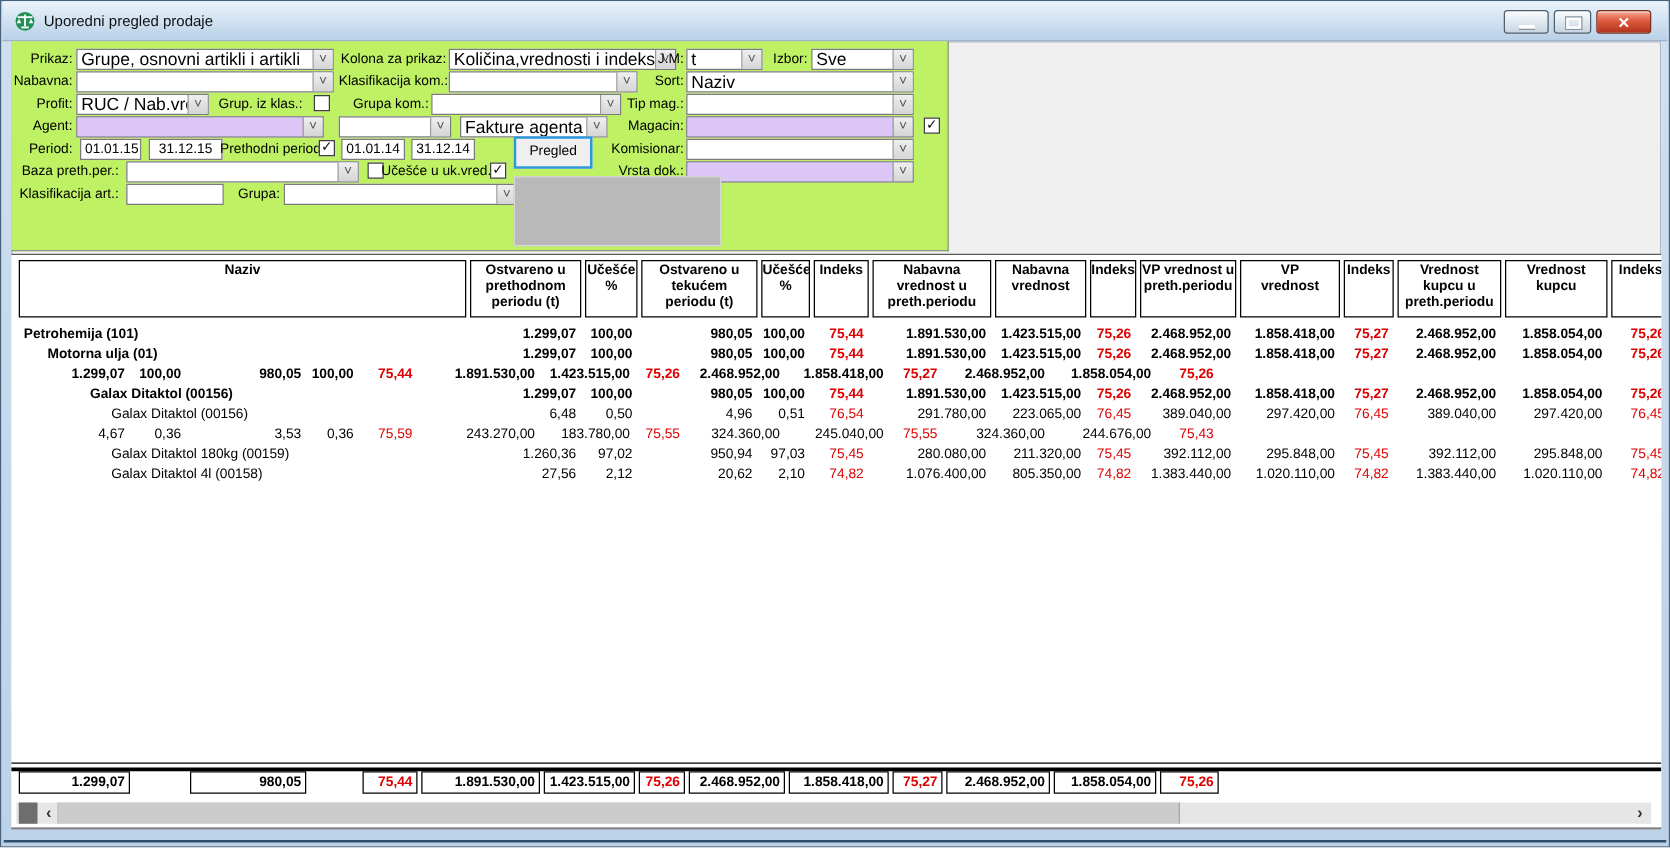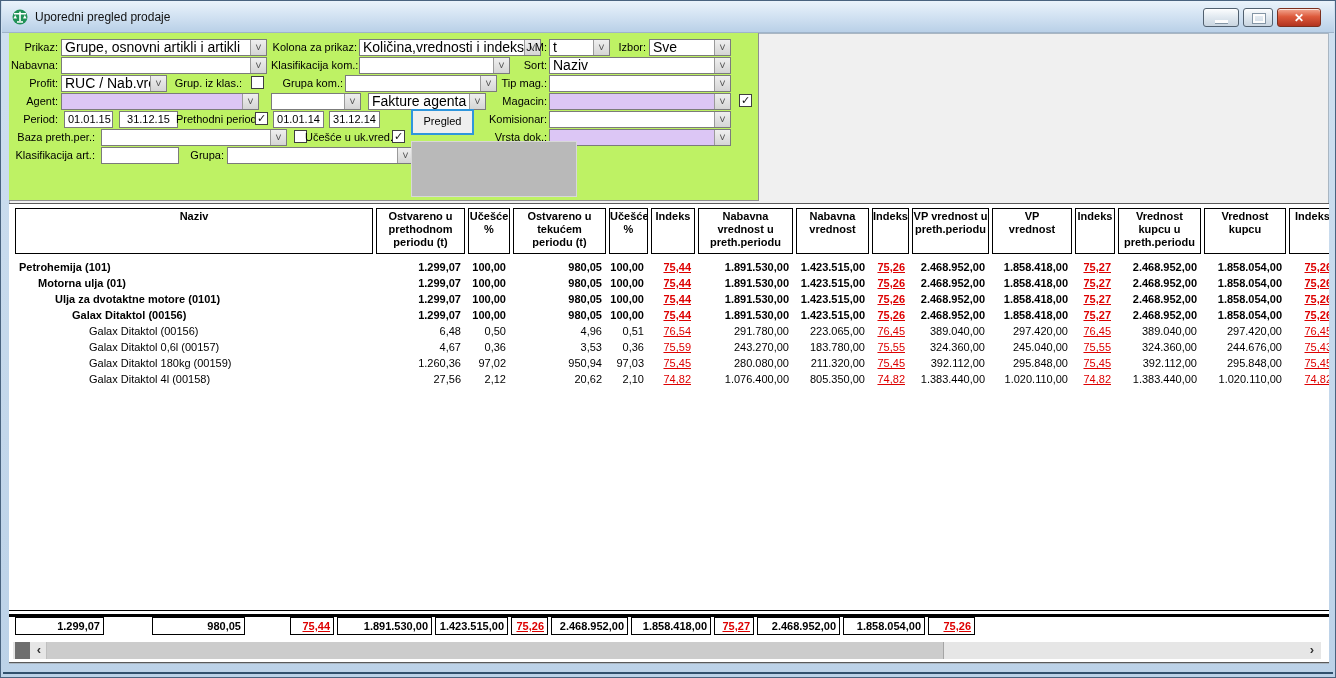--- a/index.html
+++ b/index.html
@@ -64,21 +64,21 @@
   .c0{width:361px;} .c1{width:92px;} .c2{width:45px;} .c3{width:96px;} .c4{width:42px;}
   .c5{width:47px;} .c6{width:98px;} .c7{width:76px;} .c8{width:40px;} .c9{width:80px;}
   .c10{width:83px;} .c11{width:43px;} .c12{width:86px;} .c13{width:85px;} .c14{width:50px;}
   .hbox { width:calc(100% - 3px); height:46px; border:1px solid #000; background:#fff;
           font-weight:bold; font-size:11px; line-height:13px; text-align:center;
           white-space:pre-line; padding-top:1px; overflow:hidden; }
   .rows { position:absolute; left:6px; top:55px; right:0; }
   .trow { position:static; display:flex; height:16px; line-height:16px; font-size:11px; }
   .trow.bold { font-weight:bold; }
   .num { text-align:right; padding-right:7px; white-space:nowrap; }
-  .red { color:#dd0000;text-decoration:underline; }
+  .red { color:#dd0000; }
   .namecell { white-space:nowrap; overflow:hidden; }
   .sumline-a { position:absolute; left:0; top:406px; width:100%; height:1px; background:#000; }
   .sumline-b { position:absolute; left:0; top:410px; width:100%; height:3px; background:#000; }
   .totalrow { top:413px; height:18px; font-size:11px; font-weight:bold; }
   .ukupno { text-align:right; padding-right:6px; line-height:18px; }
   .tbox { display:block; width:calc(100% - 3px); height:18px; border:1px solid #000; background:#fff;
           line-height:16px; text-align:right; padding-right:3px; overflow:hidden; }
 
   
   .hscroll { position:absolute; left:4px; top:438px; width:1308px; height:17px; background:#e6e6e6; }
@@ -332,21 +332,20 @@
             <span class="cell c8 num red">75,26</span>
             <span class="cell c9 num">2.468.952,00</span>
             <span class="cell c10 num">1.858.418,00</span>
             <span class="cell c11 num red">75,27</span>
             <span class="cell c12 num">2.468.952,00</span>
             <span class="cell c13 num">1.858.054,00</span>
             <span class="cell c14 num red">75,26</span>
           </div>
 
           <div class="trow bold">
-            <span class="cell c0 namecell" style="padding-left: 40px;">Ulja za dvotaktne motore (0101)</span>
             <span class="cell c1 num">1.299,07</span>
             <span class="cell c2 num">100,00</span>
             <span class="cell c3 num">980,05</span>
             <span class="cell c4 num">100,00</span>
             <span class="cell c5 num red">75,44</span>
             <span class="cell c6 num">1.891.530,00</span>
             <span class="cell c7 num">1.423.515,00</span>
             <span class="cell c8 num red">75,26</span>
             <span class="cell c9 num">2.468.952,00</span>
             <span class="cell c10 num">1.858.418,00</span>
@@ -386,21 +385,20 @@
             <span class="cell c8 num red">76,45</span>
             <span class="cell c9 num">389.040,00</span>
             <span class="cell c10 num">297.420,00</span>
             <span class="cell c11 num red">76,45</span>
             <span class="cell c12 num">389.040,00</span>
             <span class="cell c13 num">297.420,00</span>
             <span class="cell c14 num red">76,45</span>
           </div>
 
           <div class="trow">
-            <span class="cell c0 namecell" style="padding-left: 74px;">Galax Ditaktol 0,6l (00157)</span>
             <span class="cell c1 num">4,67</span>
             <span class="cell c2 num">0,36</span>
             <span class="cell c3 num">3,53</span>
             <span class="cell c4 num">0,36</span>
             <span class="cell c5 num red">75,59</span>
             <span class="cell c6 num">243.270,00</span>
             <span class="cell c7 num">183.780,00</span>
             <span class="cell c8 num red">75,55</span>
             <span class="cell c9 num">324.360,00</span>
             <span class="cell c10 num">245.040,00</span>

